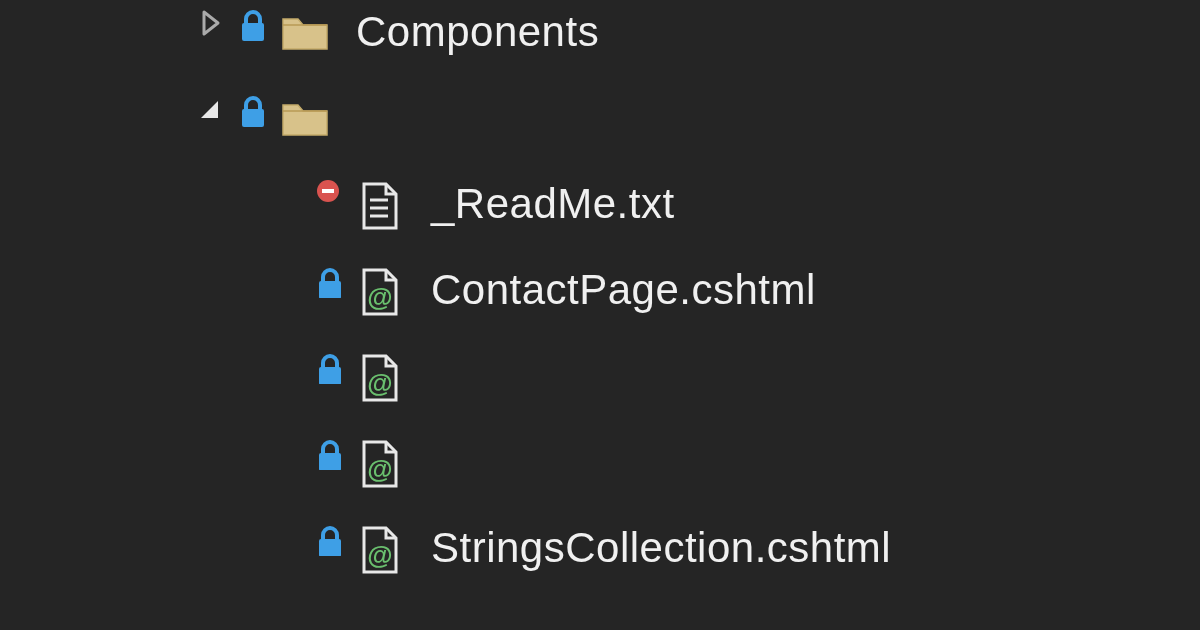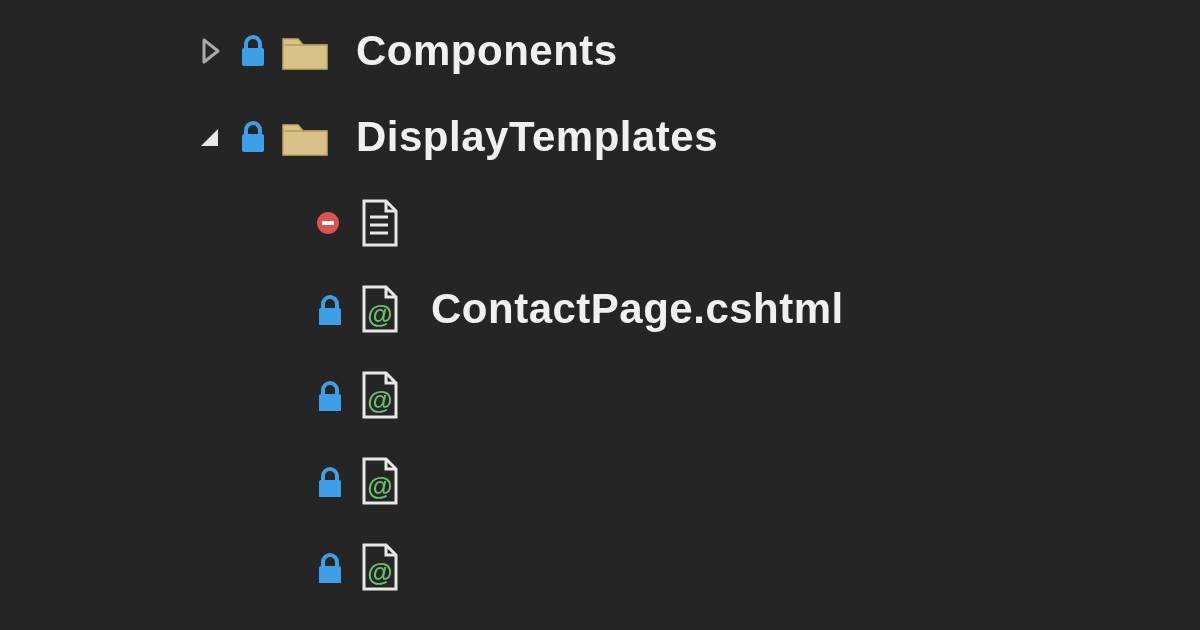--- a/index.html
+++ b/index.html
@@ -9,25 +9,24 @@
       height: 630px;
       font-family: "Segoe UI", Tahoma, sans-serif;
       overflow: hidden;
       color: #e8e8e8;
     }
     .tree {
       padding-top: 8px;
     }
     .row {
       display: flex;
-      align-items: center;
+      align-items: flex-start;
       height: 86px;
       font-size: 42px;
       white-space: nowrap;
-      font-weight: bold;
     }
     .spacer { display: inline-block; }
     .indent-1 { width: 190px; }
     .indent-2 { width: 305px; }
     .chev {
       width: 40px;
       display: inline-flex;
       align-items: center;
       justify-content: center;
       flex-shrink: 0;
@@ -141,33 +140,33 @@
     <span class="lock">
       <svg width="34" height="36">
           <use href="#lock-g"></use>
         </svg>
     </span>
     <span class="ficon">
       <svg width="50" height="46">
           <use href="#folder-g"></use>
         </svg>
     </span>
-    <span class="label">DisplayTemplates</span>
   </div>
 
   <div class="row">
     <span class="spacer indent-2"></span>
     <span class="status">
       <span class="minus-dot"></span>
     </span>
     <span class="ficon">
       <svg width="48" height="52">
           <use href="#txt-g"></use>
         </svg>
     </span>
+    <span class="label">_ReadMe.txt</span>
   </div>
 
   <div class="row">
     <span class="spacer indent-2"></span>
     <span class="status">
       <svg width="30" height="32">
           <use href="#lock-g"></use>
         </svg>
     </span>
     <span class="ficon">
@@ -211,15 +210,16 @@
     <span class="status">
       <svg width="30" height="32">
           <use href="#lock-g"></use>
         </svg>
     </span>
     <span class="ficon">
       <svg width="48" height="52">
           <use href="#cshtml-g"></use>
         </svg>
     </span>
+    <span class="label">StringsCollection.cshtml</span>
   </div>
 
 </div>
 
 </body></html>

